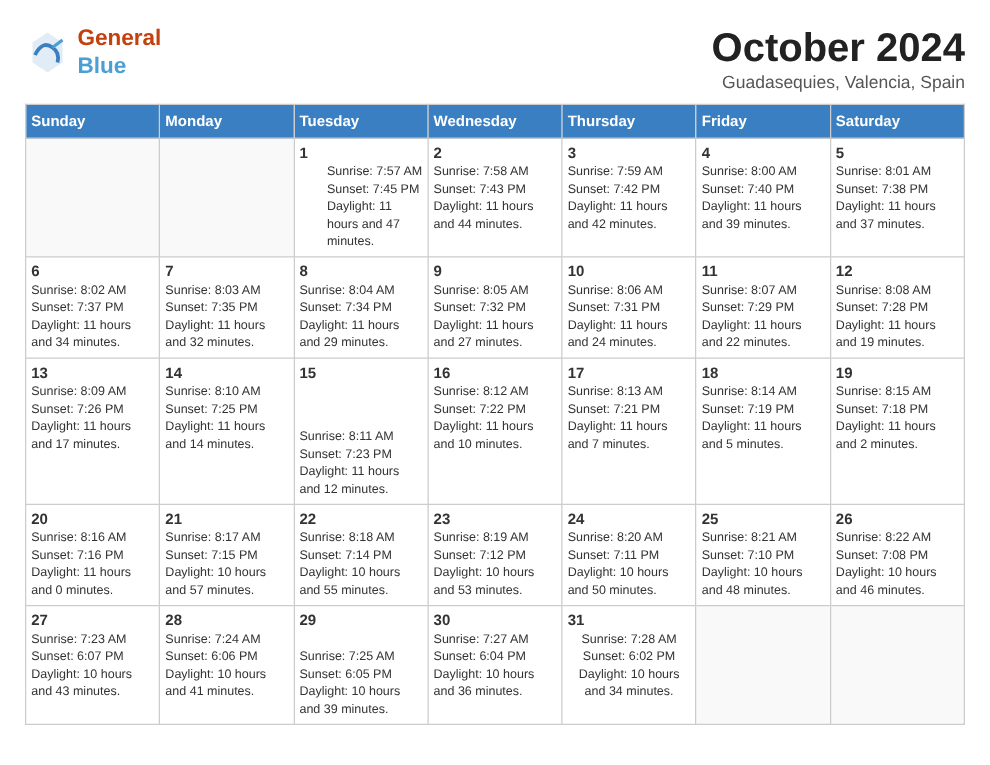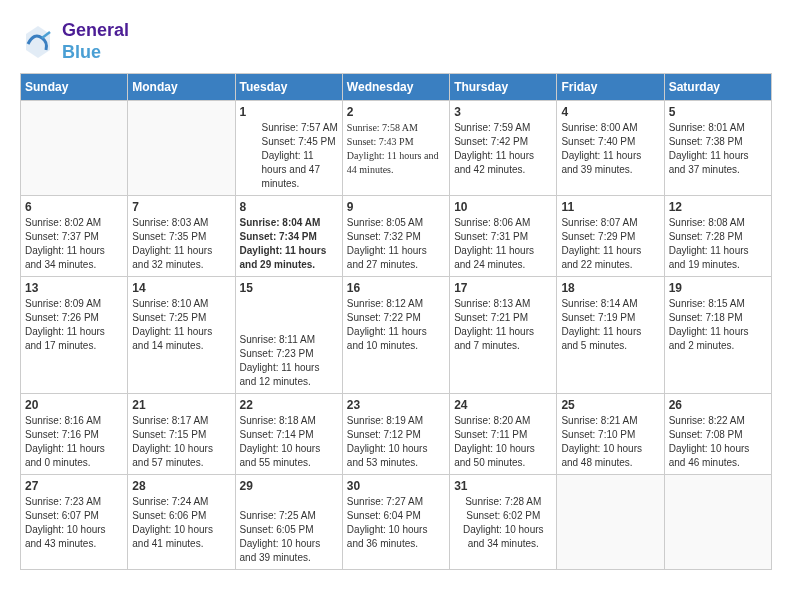--- a/index.html
+++ b/index.html
@@ -21,21 +21,21 @@
       align-items: center;
       gap: 6px;
     }
     .logo-text {
       font-size: 18px;
       font-weight: bold;
       color: #1a3a5c;
       line-height: 1.2;
     }
     .logo-text span {
-      color: #4c1d95;
+      color: #c2410c;
     }
     .logo-icon {
       width: 36px;
       height: 36px;
     }
     .title-block {
       text-align: right;
     }
     .month-title {
       font-size: 32px;
@@ -95,20 +95,24 @@
     <svg class="logo-icon" viewBox="0 0 36 36">
       <polygon points="18,2 30,10 30,26 18,34 6,26 6,10" fill="#3a7fc1" opacity="0.15"></polygon>
       <path d="M8 20 Q14 8 22 14 Q28 18 26 26" fill="none" stroke="#3a7fc1" stroke-width="3"></path>
       <path d="M22 14 L30 8" fill="none" stroke="#4a9fd4" stroke-width="2.5"></path>
     </svg>
     <div class="logo-text">
       <div><span>General</span></div>
       <div style="color:#4a9fd4">Blue</div>
     </div>
   </div>
+  <div class="title-block">
+    <div class="month-title">October 2024</div>
+    <div class="subtitle">Guadasequies, Valencia, Spain</div>
+  </div>
 </div>
 
 <table class="calendar">
   <thead>
     <tr id="weekday-header">
     <th>Sunday</th>
         <th>Monday</th>
         <th>Tuesday</th>
         <th>Wednesday</th>
         <th>Thursday</th>
@@ -121,21 +125,21 @@
         <td class="empty"></td>
         <td class="empty"></td>
         <td>
           <span class="day-num">1</span>
           <div class="day-info" style="white-space: pre-line; margin-left: 22px;">Sunrise: 7:57 AM
 Sunset: 7:45 PM
 Daylight: 11 hours and 47 minutes.</div>
         </td>
         <td>
           <span class="day-num">2</span>
-          <div class="day-info" style="white-space: pre-line; font-family: Liberation Serif, serif;">Sunrise: 7:58 AM
+          <div class="day-info" style="white-space: pre-line;">Sunrise: 7:58 AM
 Sunset: 7:43 PM
 Daylight: 11 hours and 44 minutes.</div>
         </td>
         <td>
           <span class="day-num">3</span>
           <div class="day-info" style="white-space: pre-line;">Sunrise: 7:59 AM
 Sunset: 7:42 PM
 Daylight: 11 hours and 42 minutes.</div>
         </td>
         <td>
@@ -159,21 +163,21 @@
 Daylight: 11 hours and 34 minutes.</div>
         </td>
         <td>
           <span class="day-num">7</span>
           <div class="day-info" style="white-space: pre-line;">Sunrise: 8:03 AM
 Sunset: 7:35 PM
 Daylight: 11 hours and 32 minutes.</div>
         </td>
         <td>
           <span class="day-num">8</span>
-          <div class="day-info" style="white-space: pre-line; font-weight: bold;">Sunrise: 8:04 AM
+          <div class="day-info" style="white-space: pre-line;">Sunrise: 8:04 AM
 Sunset: 7:34 PM
 Daylight: 11 hours and 29 minutes.</div>
         </td>
         <td>
           <span class="day-num">9</span>
           <div class="day-info" style="white-space: pre-line;">Sunrise: 8:05 AM
 Sunset: 7:32 PM
 Daylight: 11 hours and 27 minutes.</div>
         </td>
         <td>

